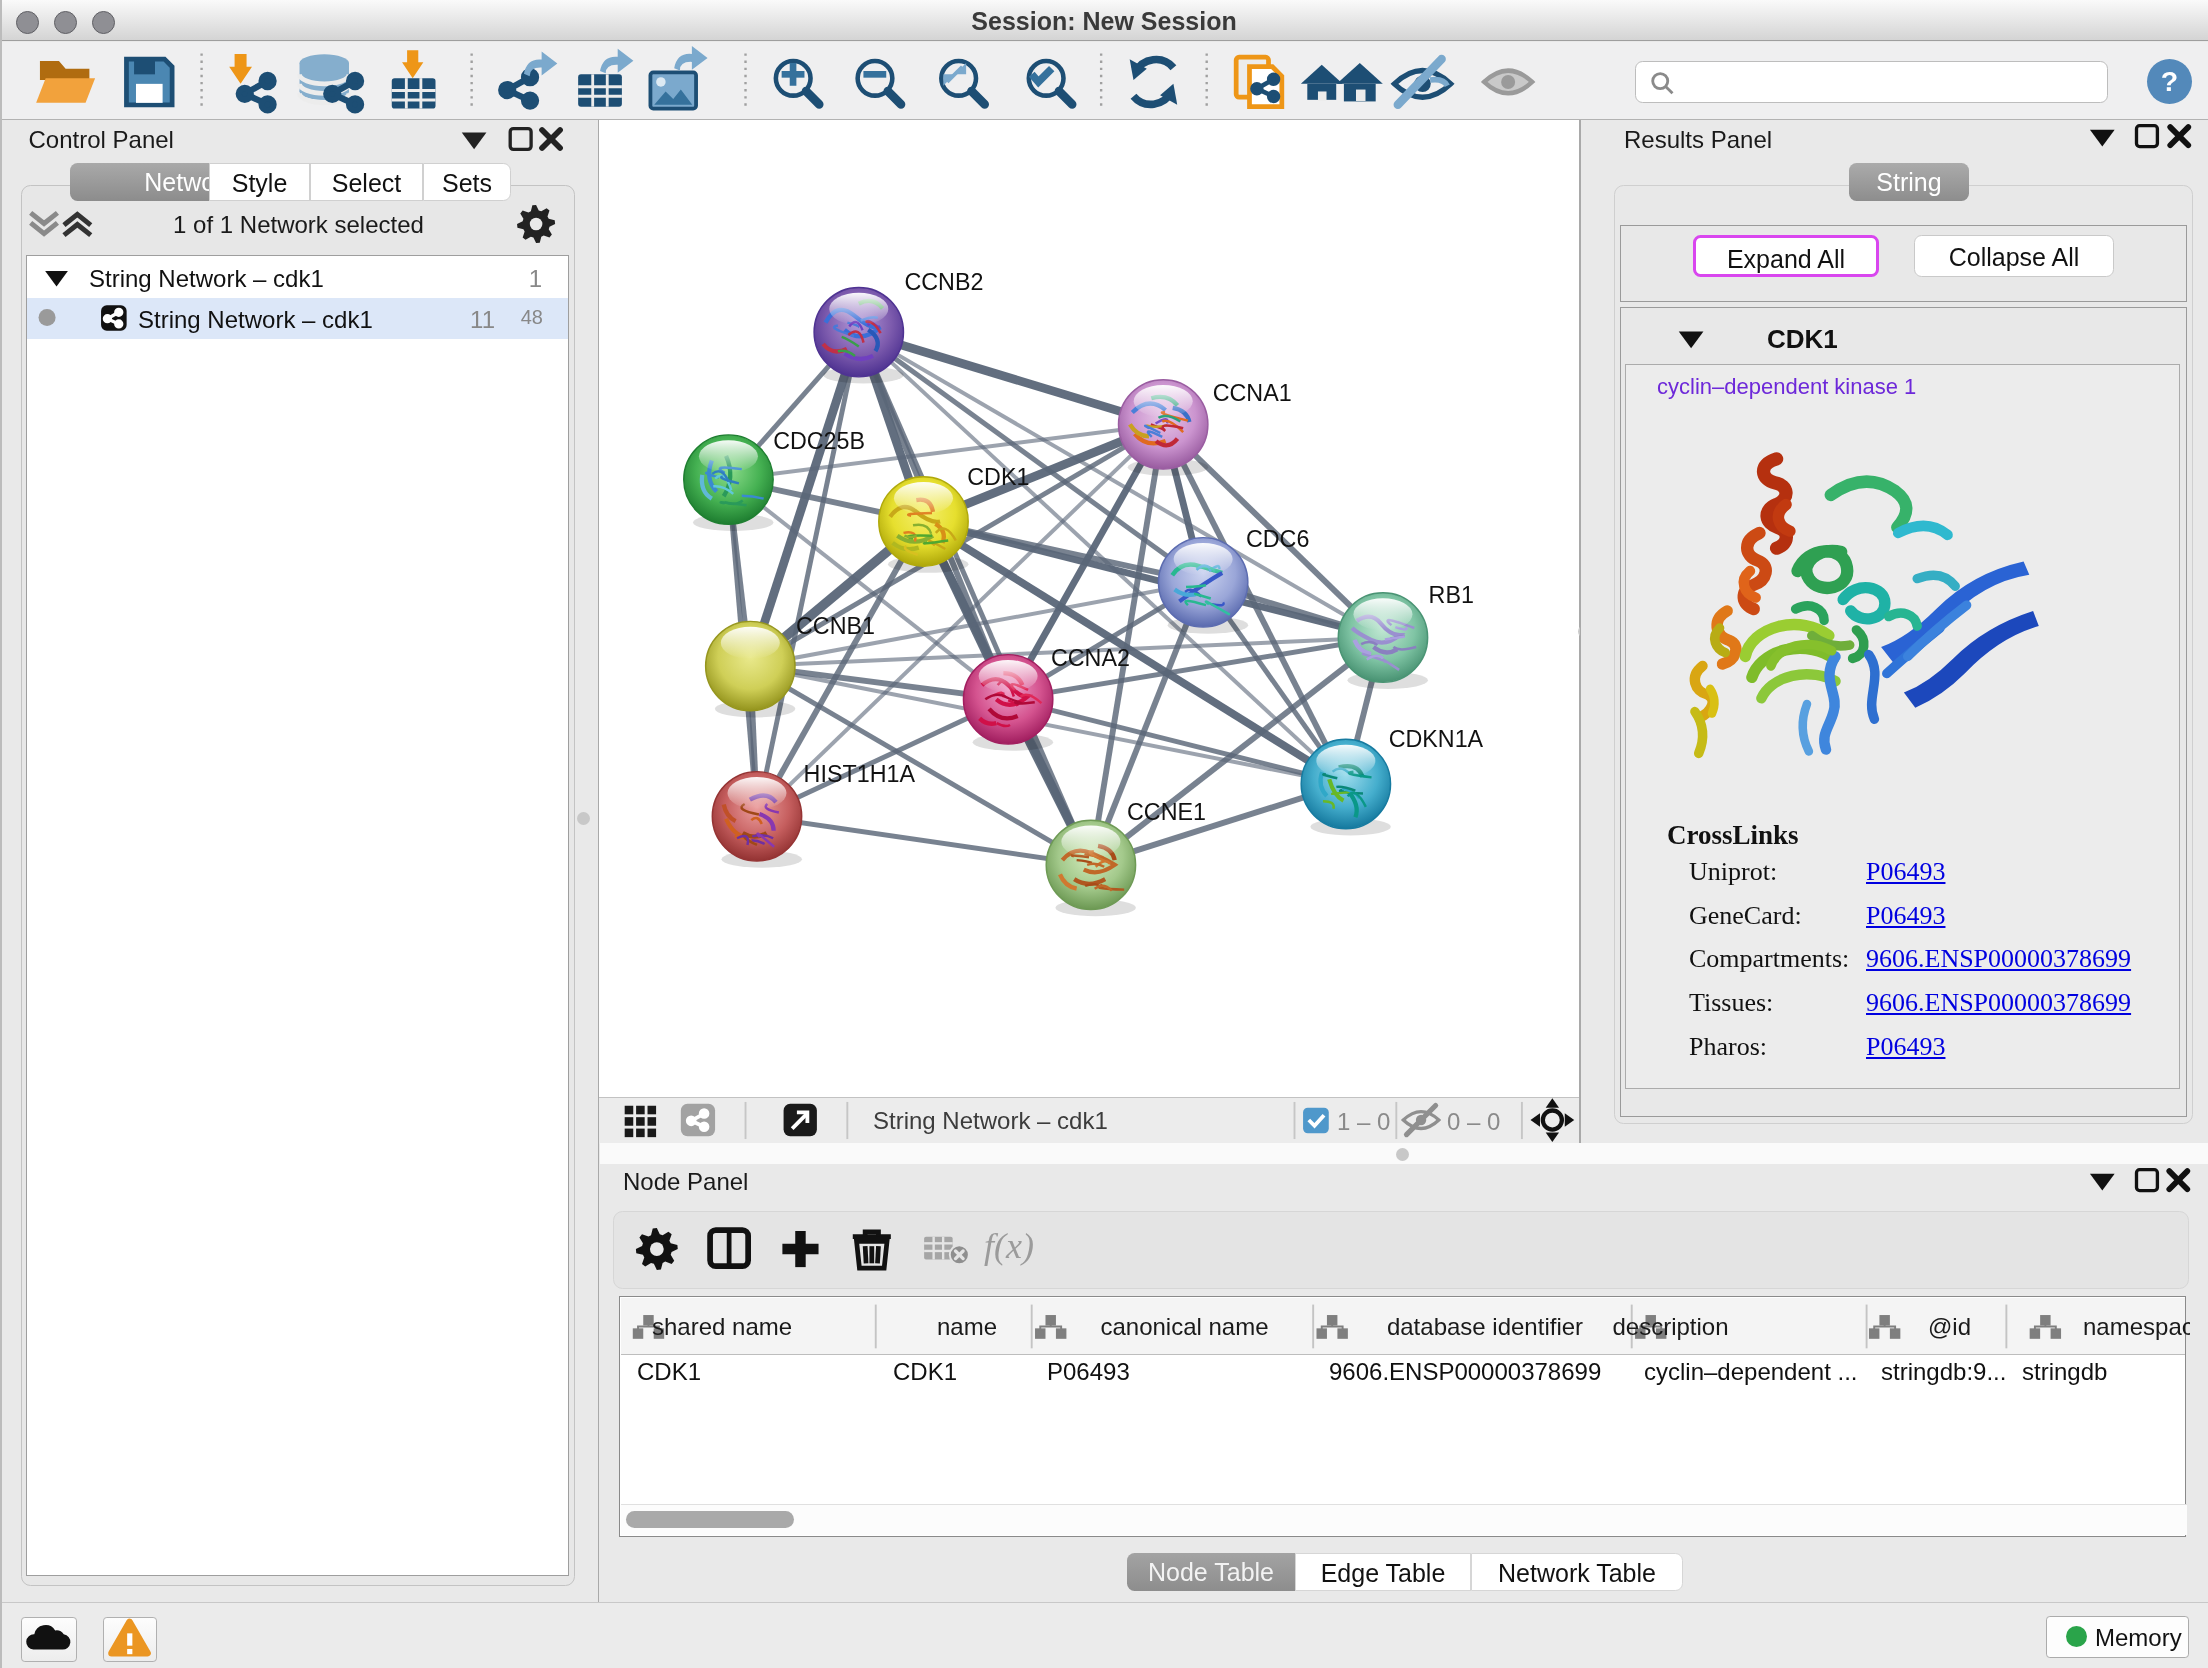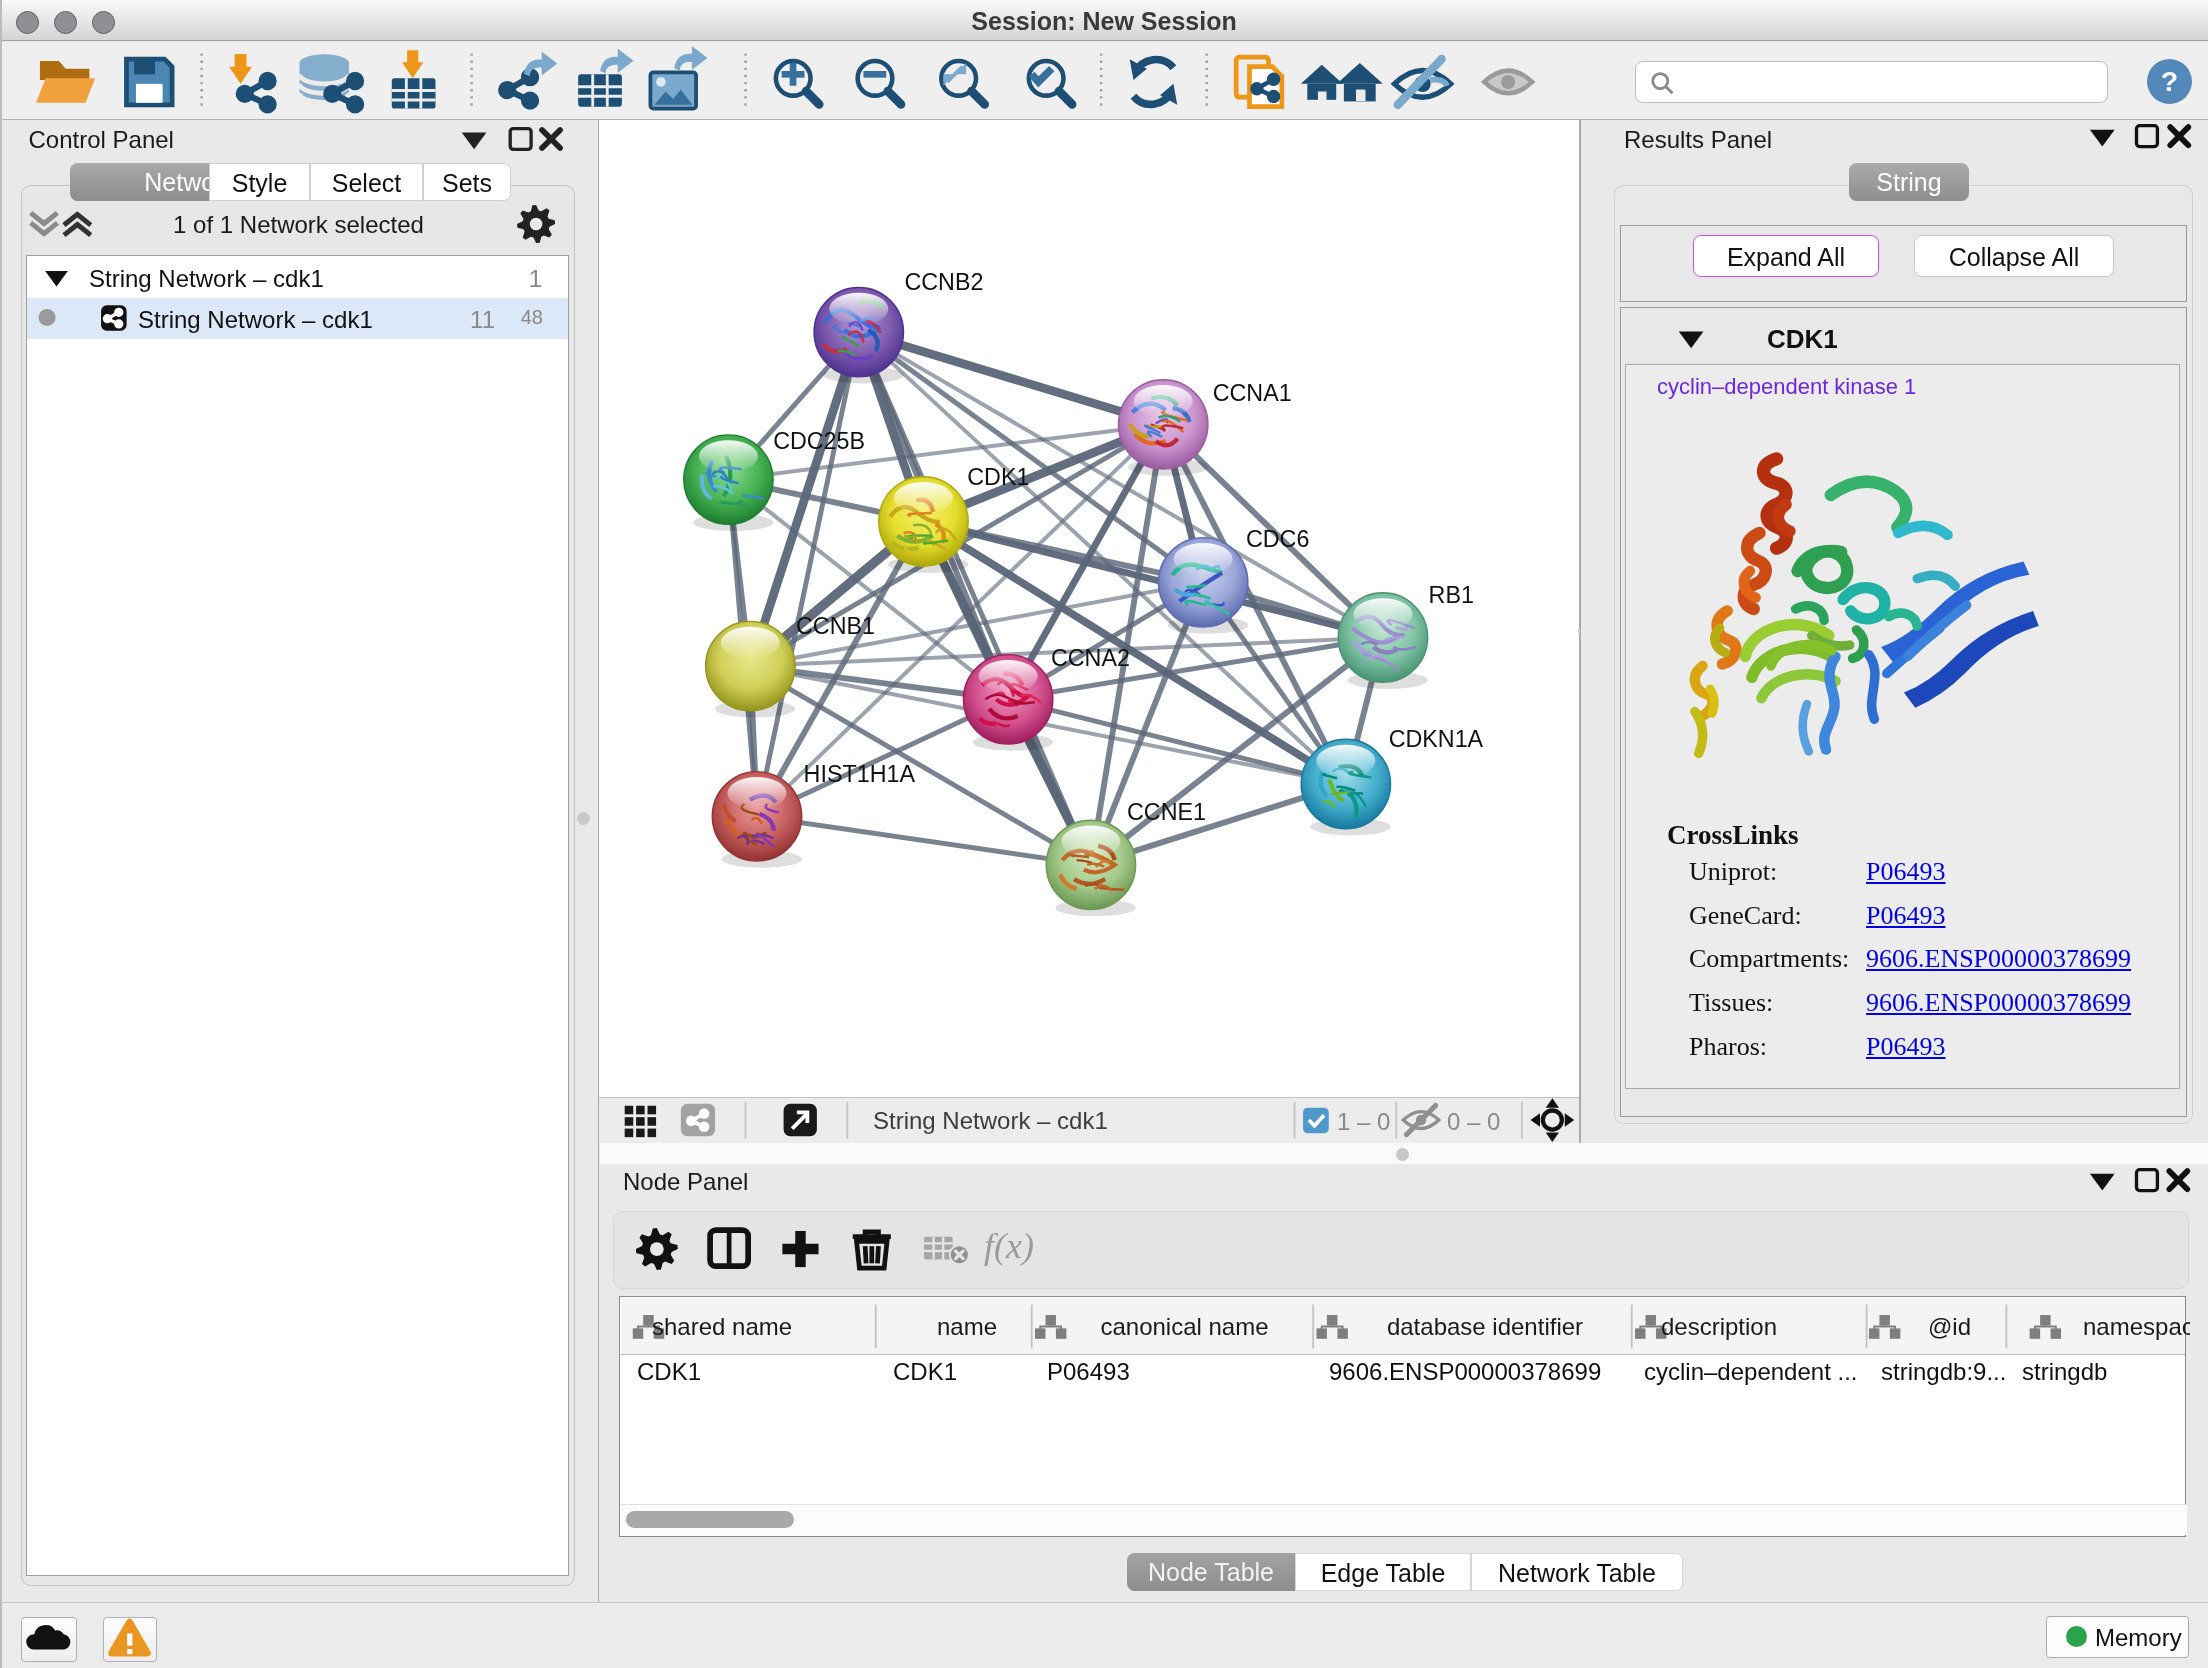--- a/index.html
+++ b/index.html
@@ -676,21 +676,21 @@
 <polygon points="2197.0,136.2 2223.0,136.2 2210,153.88" fill="#111"></polygon>
 <rect x="2246.0" y="132.0" width="22" height="22" rx="3.3" fill="none" stroke="#111" stroke-width="3.5"></rect>
 <g stroke="#111" stroke-width="6" stroke-linecap="round">
       <line x1="2281.5" y1="133.5" x2="2300.5" y2="152.5"></line>
       <line x1="2300.5" y1="133.5" x2="2281.5" y2="152.5"></line>
     </g>
 </svg>
 <div class="abs" style="left:1849px;top:163px;width:120px;height:38px;z-index:5;background:linear-gradient(#ababab,#8d8d8d);border-radius:7.6px;color:#fff;font-size:25px;text-align:center;line-height:38px">String</div>
 <div class="abs" style="left:1614px;top:185px;width:579px;height:939px;background:#e8e8e8;border:1px solid #cfcfcf;border-radius:9.5px"></div>
 <div class="abs" style="left:1620px;top:225px;width:567px;height:77px;border:1.9px solid #9a9a9a;background:#e8e8e8"></div>
-<div class="abs" style="left:1693px;top:235px;width:186px;height:42px;background:#fff;border:1px solid #d946ef;border-radius:7.6px;font-size:25px;text-align:center;line-height:42px;color:#111">Expand All</div>
+<div class="abs" style="left:1693px;top:235px;width:186px;height:42px;background:#fff;border:3px solid #d946ef;border-radius:7.6px;font-size:25px;text-align:center;line-height:42px;color:#111">Expand All</div>
 <div class="abs" style="left:1914px;top:235px;width:200px;height:42px;background:#fff;border:1px solid #c9c9c9;border-radius:7.6px;font-size:25px;text-align:center;line-height:42px;color:#111">Collapse All</div>
 <div class="abs" style="left:1620px;top:307px;width:567px;height:810px;border:1.9px solid #9a9a9a;background:#e8e8e8"></div>
 <svg style="position:absolute;left:1674px;top:314px" width="57" height="48" viewBox="1760 330 60 50">
 <polygon points="1765.0,348.2 1791.0,348.2 1778,365.88" fill="#111"></polygon>
 </svg>
 <div class="abs" style="left:1767px;top:324px;font-size:26px;font-weight:700;color:#111">CDK1</div>
 <div class="abs" style="left:1625px;top:364px;width:555px;height:725px;border:1px solid #ababab;background:#ececec"></div>
 <div class="abs" style="left:1657px;top:374px;font-size:22px;color:#6d28d9">cyclin–dependent kinase 1</div>
 <svg style="position:absolute;left:1655px;top:438px" width="399" height="342" viewBox="1740 460 420 360">
 <path d="M1868,482 c-20,6 -16,22 -2,25 c15,3 16,17 2,23 c-15,6 -12,20 1,24 c13,4 12,17 -1,22" fill="none" stroke="#b5300f" stroke-width="14" stroke-linecap="round"></path>
@@ -819,21 +819,21 @@
       <rect x="2146.5" y="1384" width="9" height="9"></rect>
       <rect x="2135.5" y="1398" width="9" height="9"></rect>
       <rect x="2157.5" y="1398" width="9" height="9"></rect>
       <path d="M2151,1392 v3 M2140,1398 v-3 h22 v3" fill="none"></path>
     </g>
 </svg>
 <div class="abs" style="left:652px;top:1313px;width:221px;text-align:left;font-size:24px;color:#1a1a1a;white-space:nowrap;overflow:hidden">shared name</div>
 <div class="abs" style="left:905px;top:1313px;width:124px;text-align:center;font-size:24px;color:#1a1a1a;white-space:nowrap;overflow:hidden">name</div>
 <div class="abs" style="left:1060px;top:1313px;width:249px;text-align:center;font-size:24px;color:#1a1a1a;white-space:nowrap;overflow:hidden">canonical name</div>
 <div class="abs" style="left:1342px;top:1313px;width:286px;text-align:center;font-size:24px;color:#1a1a1a;white-space:nowrap;overflow:hidden">database identifier</div>
-<div class="abs" style="left:1661px;top:1313px;width:203px;text-align:left;font-size:24px;color:#1a1a1a;white-space:nowrap;overflow:hidden">description</div>
+<div class="abs" style="left:1569px;top:1313px;width:203px;text-align:center;font-size:24px;color:#1a1a1a;white-space:nowrap;overflow:hidden">description</div>
 <div class="abs" style="left:1896px;top:1313px;width:107px;text-align:center;font-size:24px;color:#1a1a1a;white-space:nowrap;overflow:hidden">@id</div>
 <div class="abs" style="left:2083px;top:1313px;width:107px;font-size:24px;color:#1a1a1a;white-space:nowrap;overflow:hidden">namespace</div>
 <div class="abs" style="left:637px;top:1358px;font-size:24px;color:#111;white-space:nowrap">CDK1</div>
 <div class="abs" style="left:893px;top:1358px;font-size:24px;color:#111;white-space:nowrap">CDK1</div>
 <div class="abs" style="left:1047px;top:1358px;font-size:24px;color:#111;white-space:nowrap">P06493</div>
 <div class="abs" style="left:1329px;top:1358px;font-size:24px;color:#111;white-space:nowrap">9606.ENSP00000378699</div>
 <div class="abs" style="left:1644px;top:1358px;font-size:24px;color:#111;white-space:nowrap">cyclin–dependent ...</div>
 <div class="abs" style="left:1881px;top:1358px;font-size:24px;color:#111;white-space:nowrap">stringdb:9...</div>
 <div class="abs" style="left:2022px;top:1358px;font-size:24px;color:#111;white-space:nowrap">stringdb</div>
 <div class="abs" style="left:621px;top:1504px;width:1566px;height:31px;background:#fcfcfc;border-top:1px solid #e0e0e0"></div>

